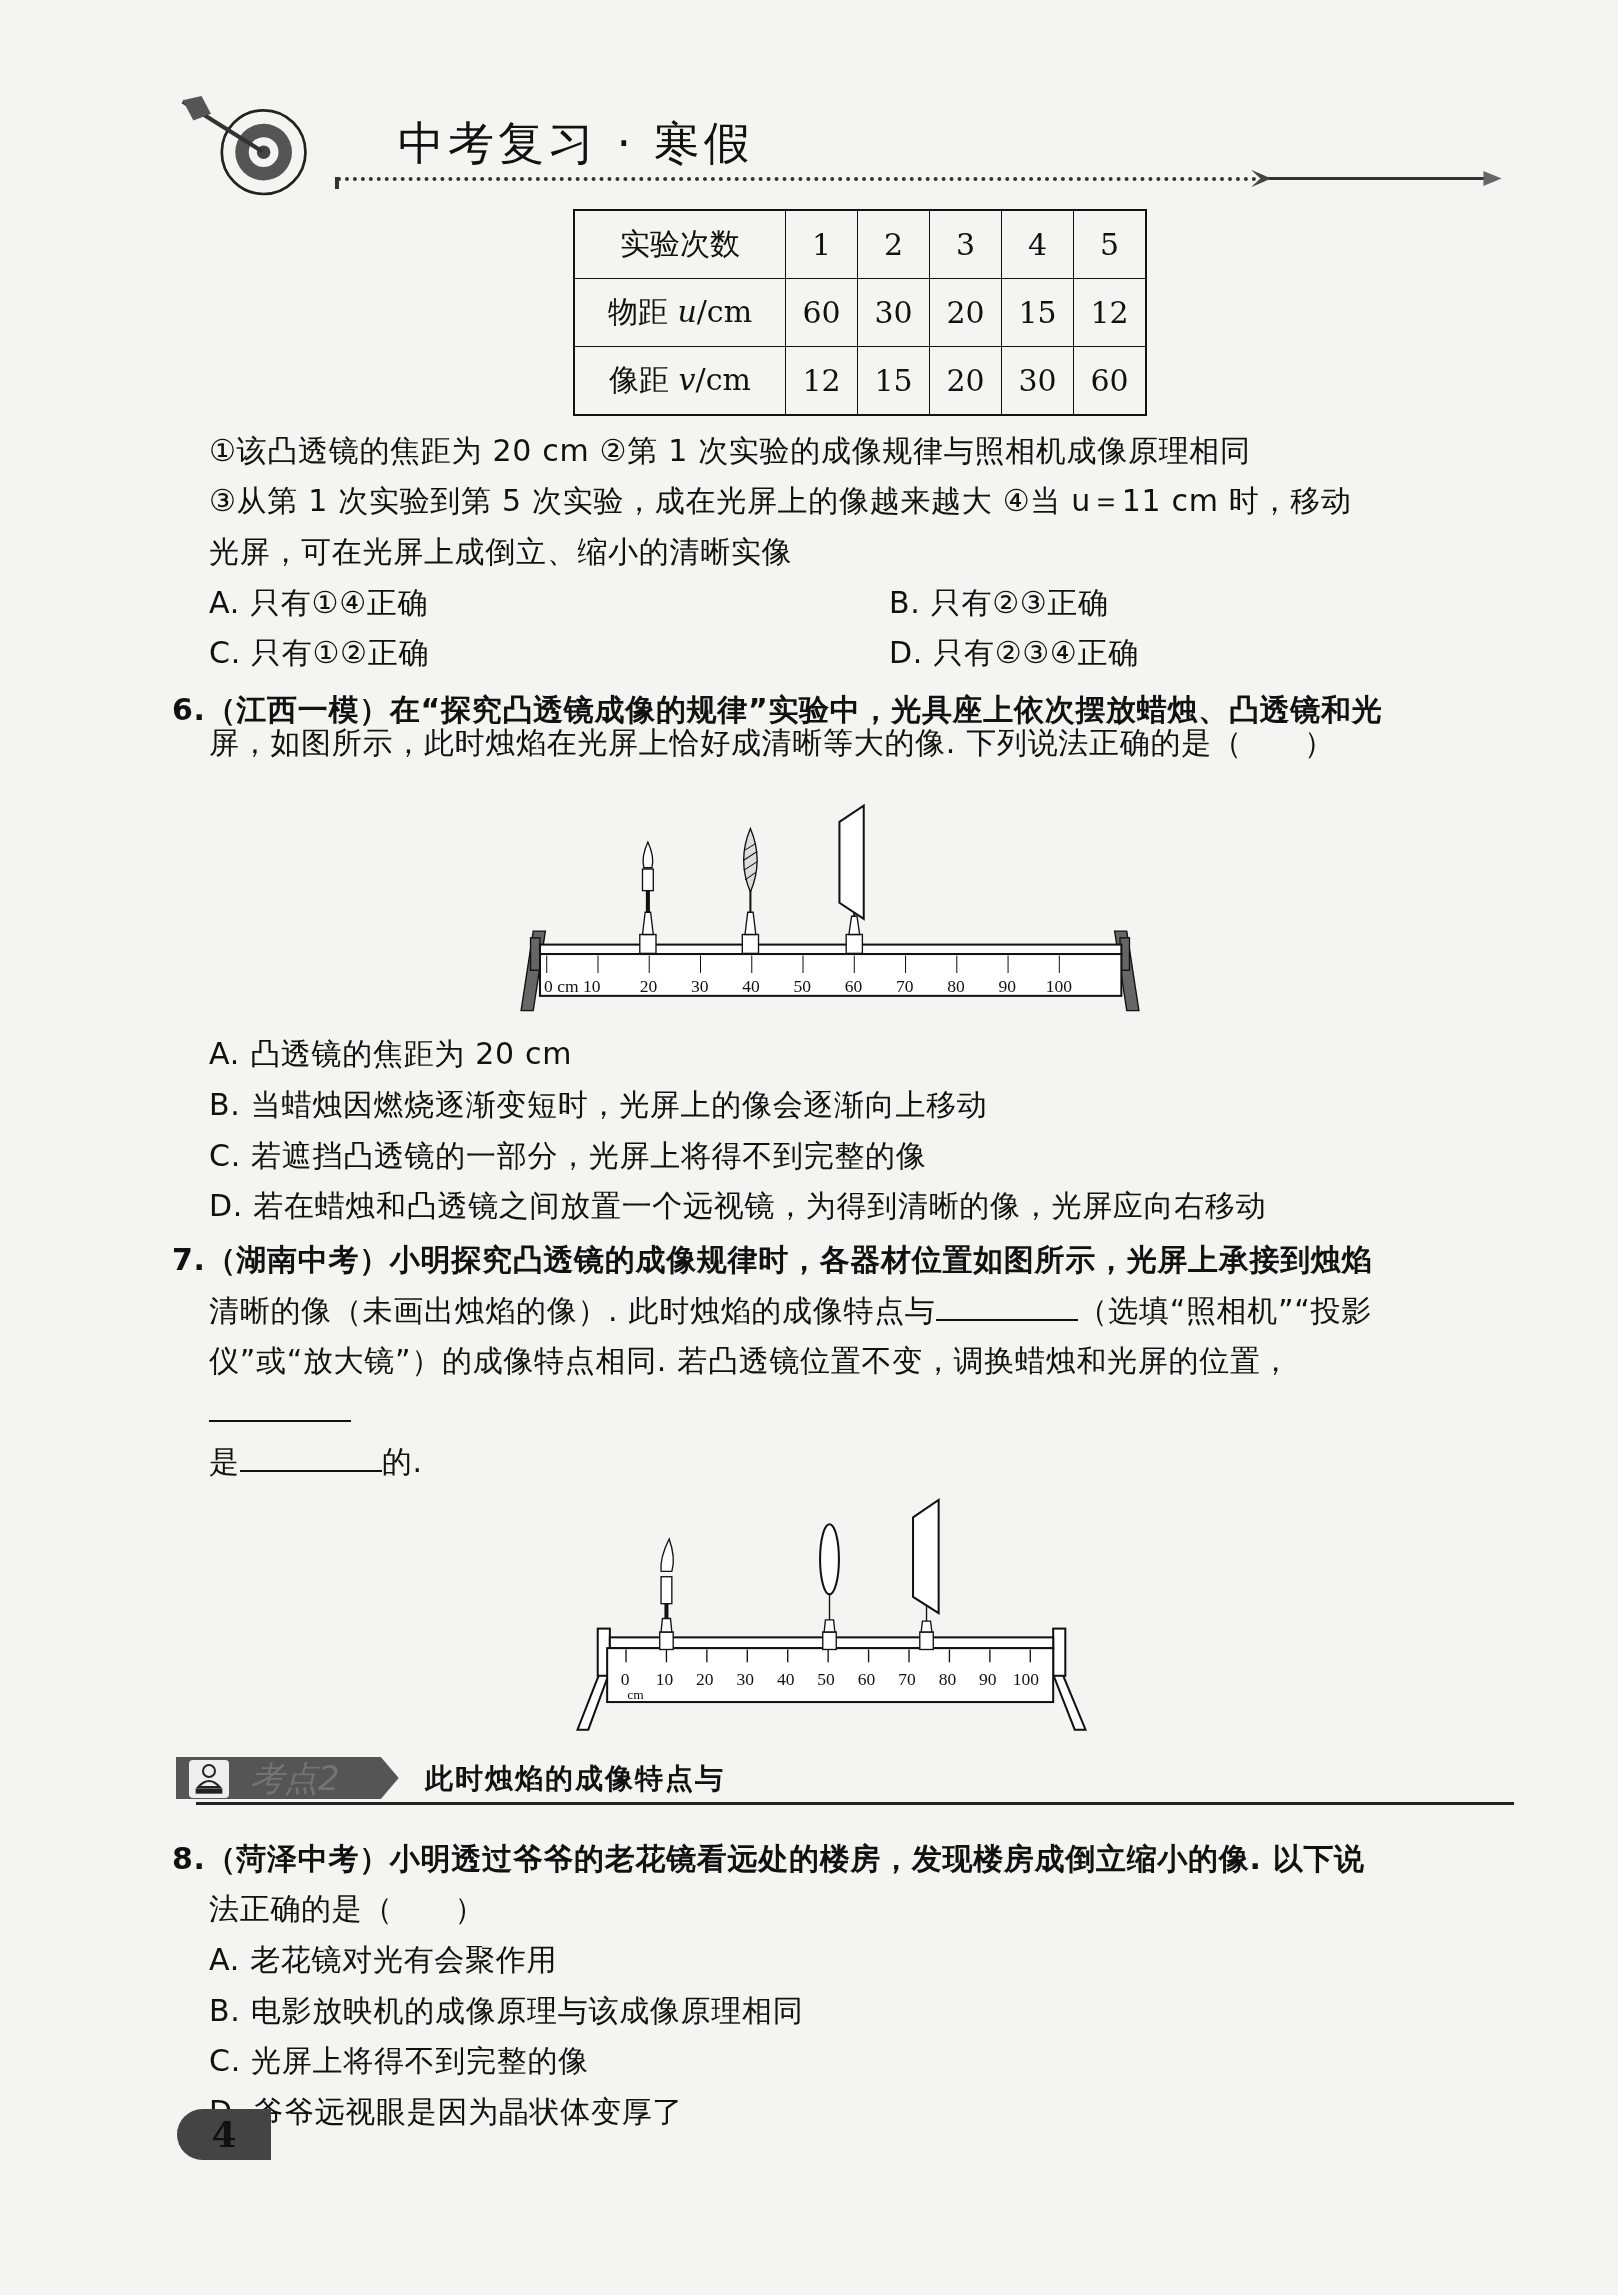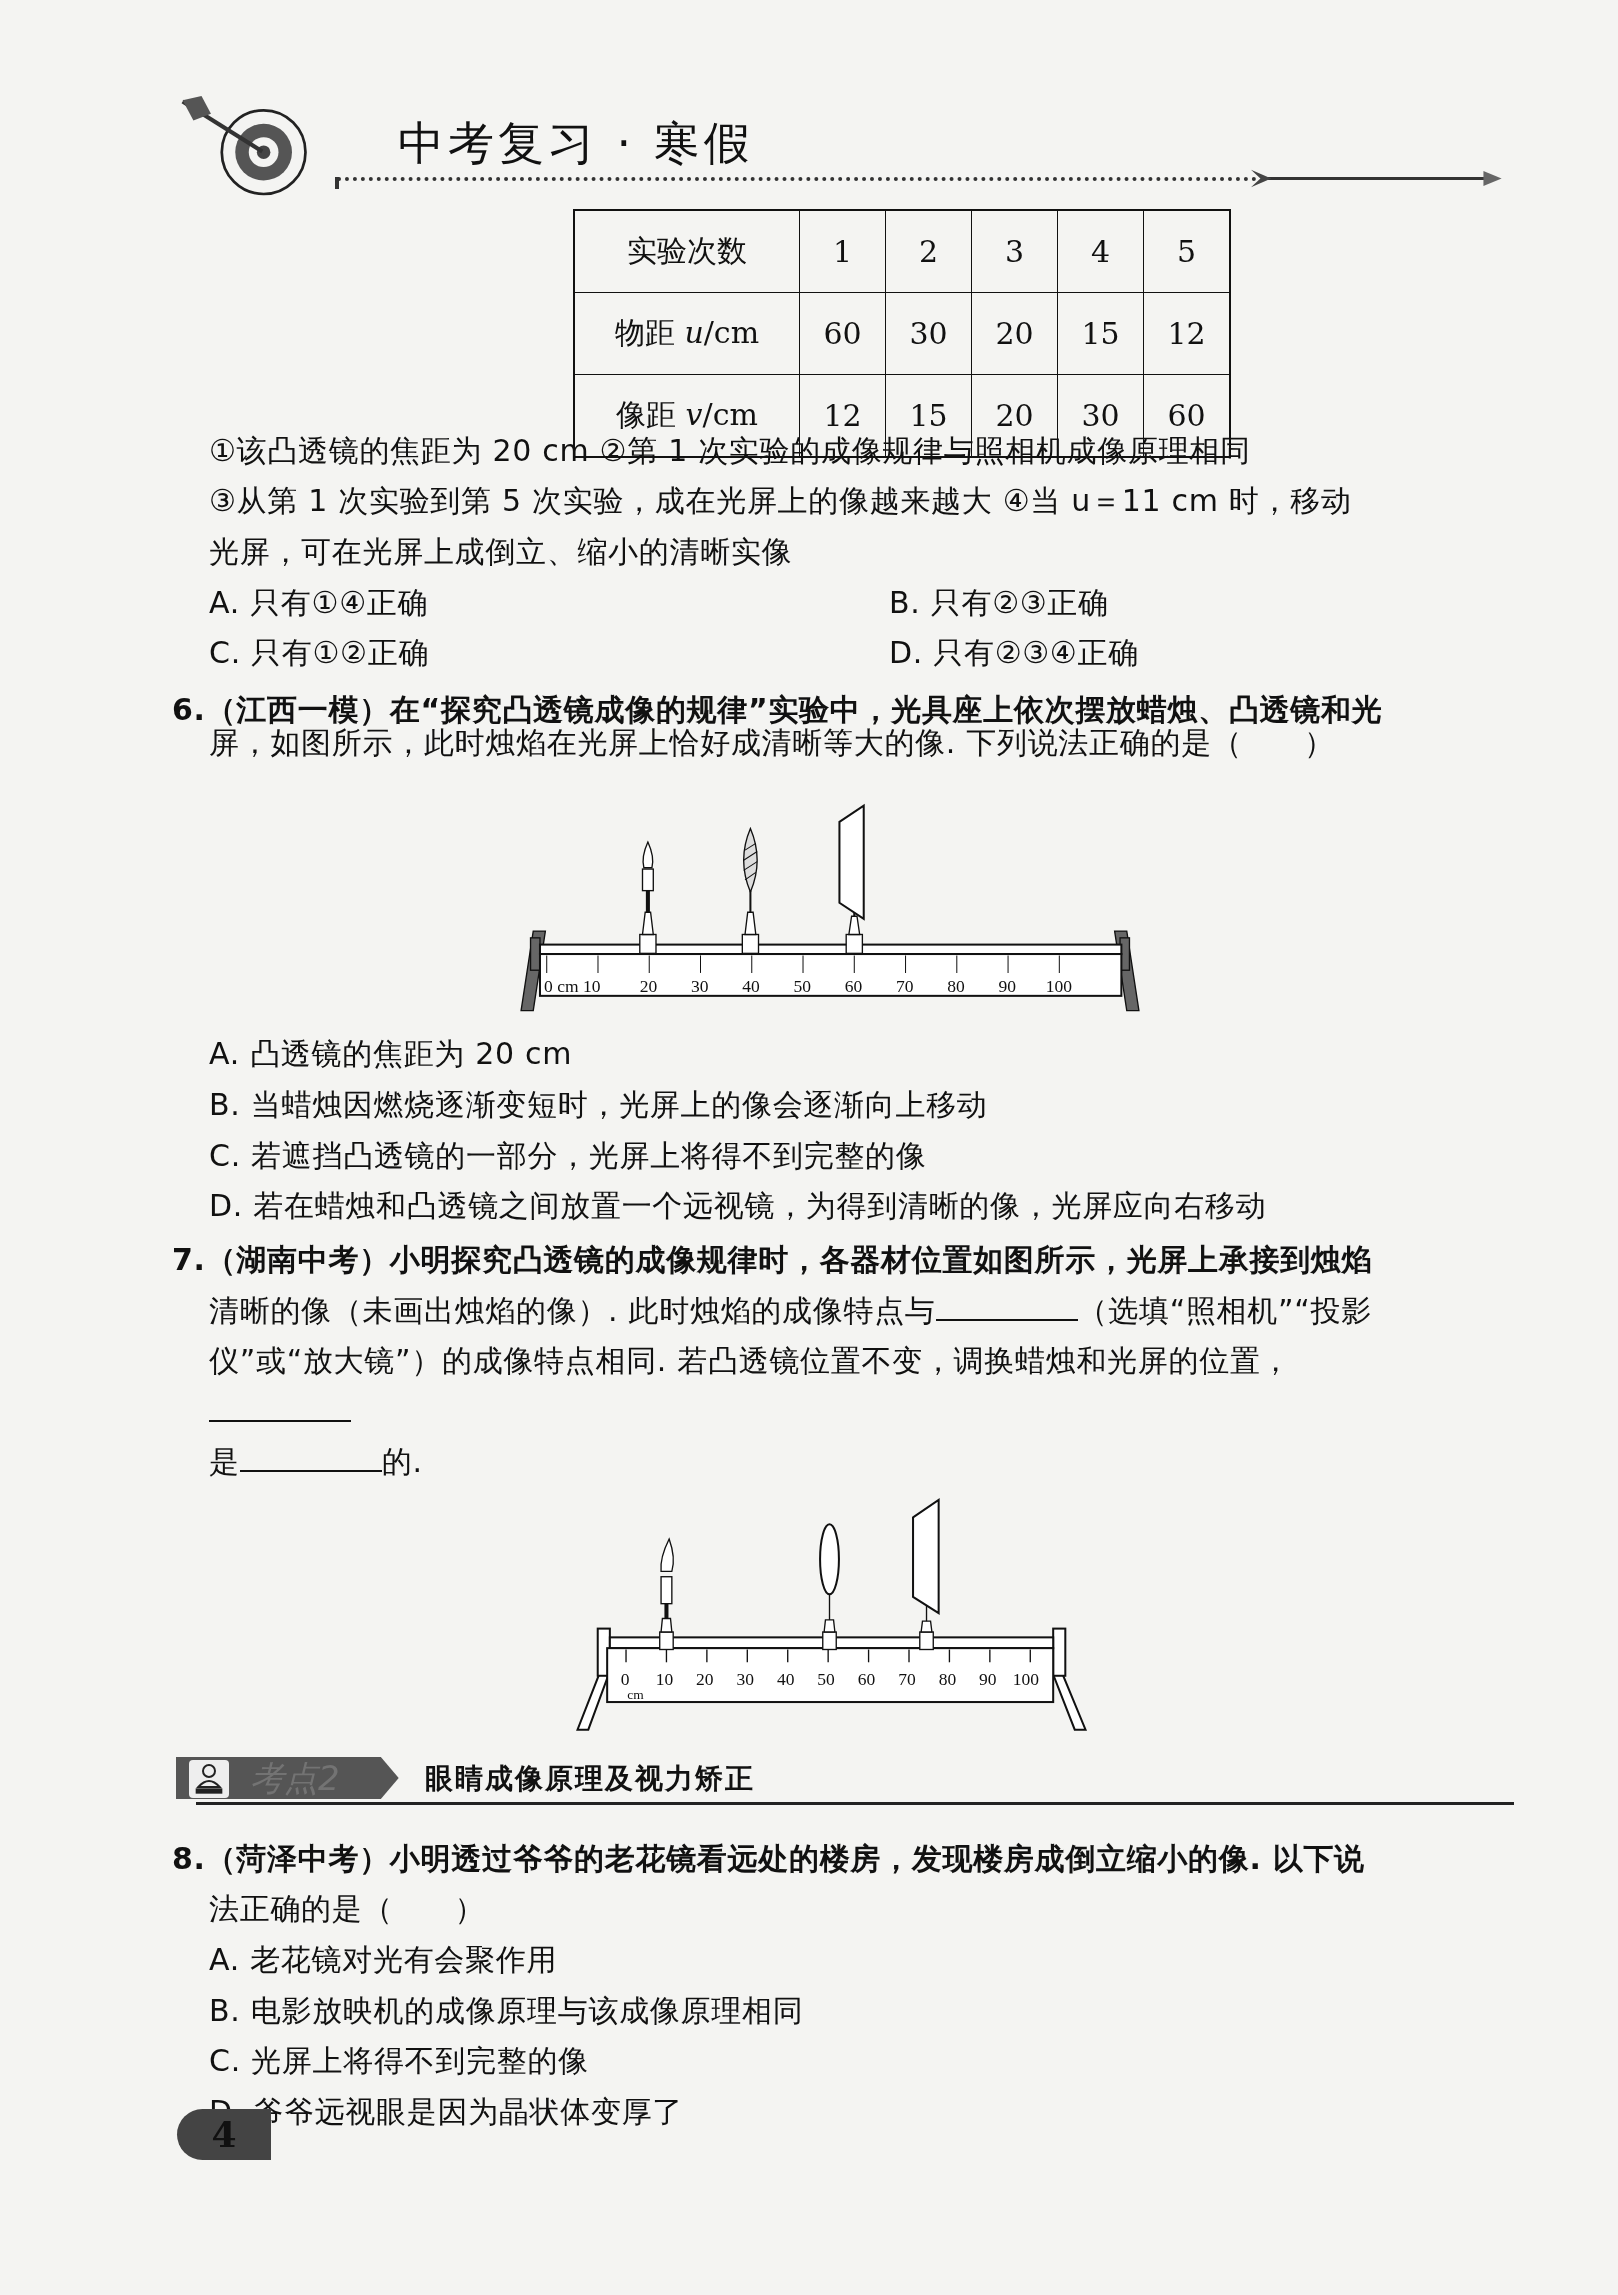--- a/index.html
+++ b/index.html
@@ -8,21 +8,21 @@
   .abs{position:absolute;}
   .txt{font-size:30px;line-height:51px;white-space:nowrap;letter-spacing:0.7px;}
   .serif{font-family:"DejaVu Serif","Liberation Serif",serif;}
   
   #header-title{left:354px;top:113px;font-size:46px;letter-spacing:4px;font-weight:normal;margin-left:44px;}
   #header-rule{left:337px;top:177px;width:920px;border-top:4px dotted #333;height:0;}
   #header-rule-left{left:335px;top:177px;width:4px;height:12px;background:#333;}
   #header-arrow-line{left:1268px;top:177px;width:223px;height:3.4px;background:#333;}
   
   table.data{position:absolute;left:573px;top:209px;border-collapse:collapse;border:2.7px solid #111;}
-  table.data td{border:1.3px solid #111;height:67px;text-align:center;font-size:30px;padding:7px;}
+  table.data td{border:1.3px solid #111;height:67px;text-align:center;font-size:30px;padding:0;}
   table.data td.lbl{width:210px;}
   table.data td.num{width:71px;}
   .it{font-style:italic;}
   
   .fig{position:absolute;}
   
   #sec2{left:169px;top:1753px;width:1349px;height:54px;}
   .banner{position:absolute;left:6.7px;top:4px;width:223px;height:42px;background:#555;
           clip-path:polygon(0 0,92% 0,100% 50%,92% 100%,0 100%);}
   .banner-txt{position:absolute;left:81px;top:2.7px;font-size:34px;color:#737373;font-style:italic;}
@@ -239,21 +239,21 @@
 <div class="abs" id="sec2">
   <div class="banner"></div>
   <div class="abs" style="left:20px;top:6.7px;width:40px;height:38px;background:#eee;border-radius:4px;">
     <svg width="40" height="38" viewBox="0 0 60 56">
       <circle cx="30" cy="16" r="9" fill="none" stroke="#222" stroke-width="3"></circle>
       <path d="M14,40 Q30,22 46,40 Z" fill="none" stroke="#222" stroke-width="3"></path>
       <rect x="10" y="42" width="40" height="8" fill="#222"></rect>
     </svg>
   </div>
   <div class="banner-txt">考点2</div>
-  <div class="sec-title">眼睛成像原理及视力矫正</div>
+  <div class="sec-title">此时烛焰的成像特点与</div>
   <div class="sec-rule"></div>
 </div>
 
 <div class="abs txt" style="left:172px;top:1833px;font-weight:bold;">8.（菏泽中考）小明透过爷爷的老花镜看远处的楼房，发现楼房成倒立缩小的像. 以下说</div>
 <div class="abs txt" style="left:209px;top:1883px;">法正确的是（　　）</div>
 <div class="abs txt" style="left:209px;top:1934px;">A. 老花镜对光有会聚作用</div>
 <div class="abs txt" style="left:209px;top:1985px;">B. 电影放映机的成像原理与该成像原理相同</div>
 <div class="abs txt" style="left:209px;top:2035px;">C. 光屏上将得不到完整的像</div>
 <div class="abs txt" style="left:209px;top:2086px;">D. 爷爷远视眼是因为晶状体变厚了</div>
 

